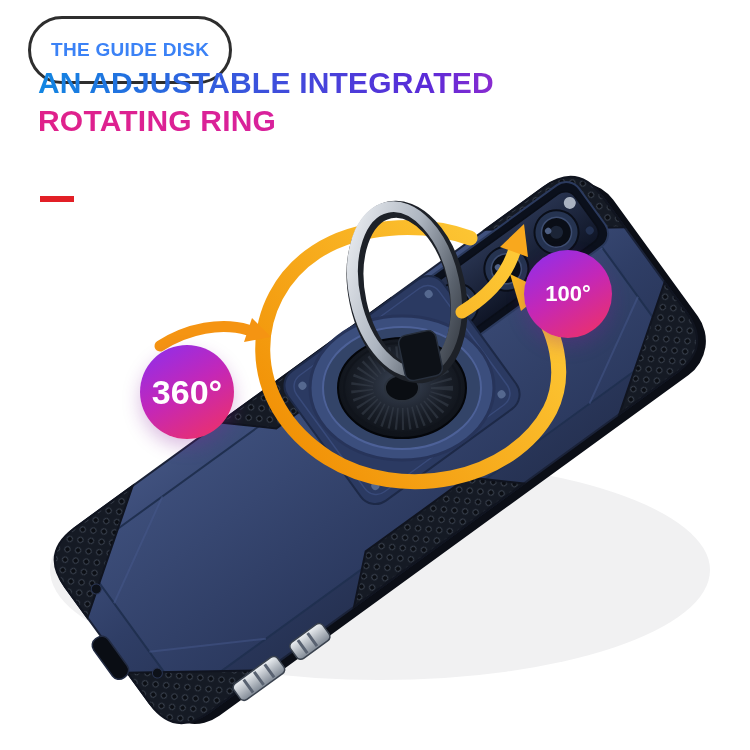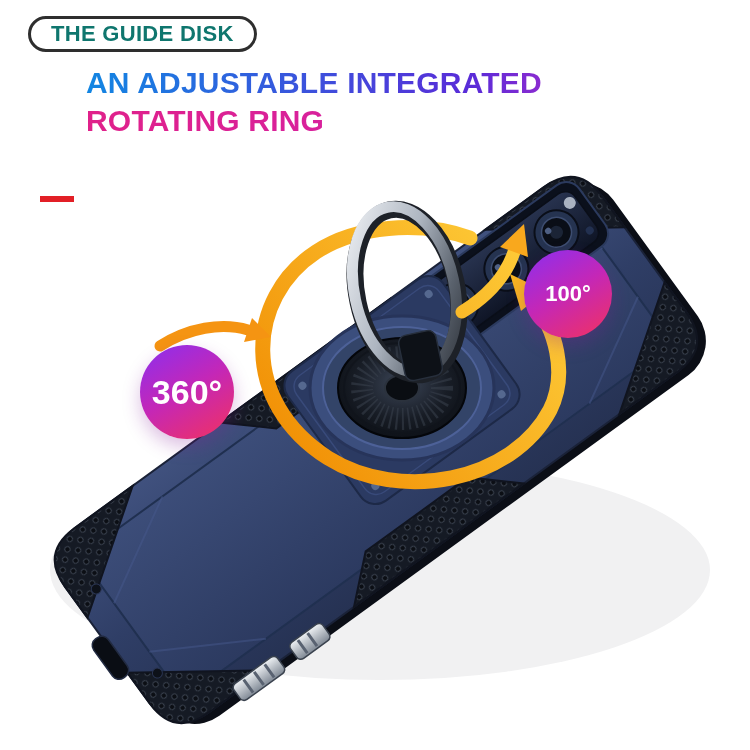--- a/index.html
+++ b/index.html
@@ -1,26 +1,26 @@
 <!DOCTYPE html>
 <html><head>
 <meta charset="utf-8">
 <style>
   html,body{margin:0;padding:0;background:#ffffff;}
   .stage{position:relative;width:750px;height:750px;overflow:hidden;background:#ffffff;
          font-family:"Liberation Sans", sans-serif;}
   .scene{position:absolute;inset:0;width:750px;height:750px;display:block;}
 
-  .pill{position:absolute;left:28px;top:16px;padding:2px 20px;border:3px solid #2e2e2e;
-        border-radius:999px;background:#ffffff;color:#0f766e;font-size:22px;font-weight:700;
+  .pill{position:absolute;left:28px;top:16px;padding:20px 20px;border:3px solid #2e2e2e;
+        border-radius:999px;background:#ffffff;color:#3b82f6;font-size:19px;font-weight:700;
         letter-spacing:.3px;white-space:nowrap;}
 
   .headline{position:absolute;left:38px;top:64px;font-weight:800;font-size:30px;line-height:1.25;
             letter-spacing:.2px;}
-  .hl{width:max-content;color:transparent;-webkit-background-clip:text;background-clip:text;margin-left:48px;}
+  .hl{width:max-content;color:transparent;-webkit-background-clip:text;background-clip:text;}
   .hl1{background-image:linear-gradient(90deg,#1286e2 0%,#5a2bd8 85%,#8a2bd0 100%);}
   .hl2{background-image:linear-gradient(90deg,#e0218a 0%,#a425c0 60%,#6d2bd8 100%);}
   .hl3{background-image:linear-gradient(90deg,#e0218a 0%,#d8219c 100%);text-align:center;}
 
   .dash{position:absolute;left:40px;top:196px;width:34px;height:6px;background:#e21f26;}
 
   .callout{position:absolute;border-radius:50%;display:flex;align-items:center;justify-content:center;
            color:#ffffff;font-weight:700;
            background:linear-gradient(150deg,#8a2ff0 0%,#c427b7 48%,#f2325f 100%);
            box-shadow:0 8px 18px rgba(130,30,150,.28);}

